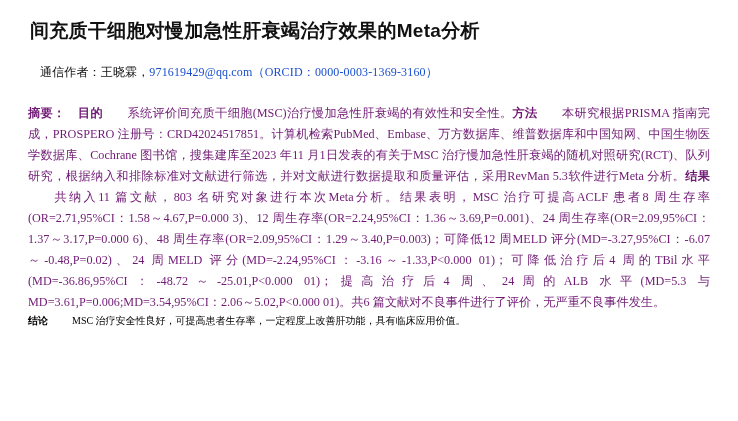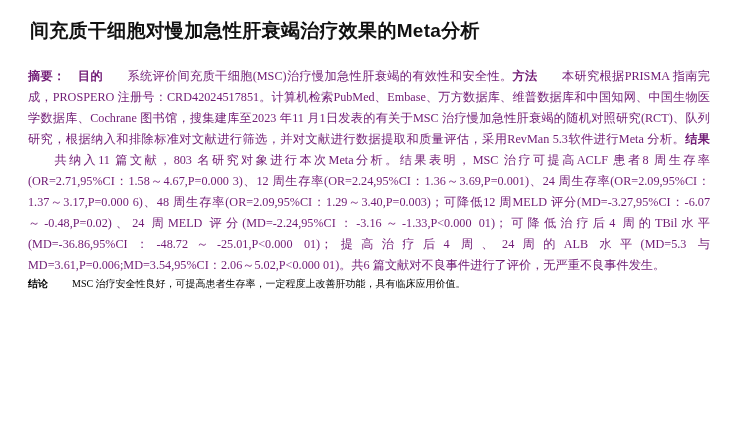--- a/index.html
+++ b/index.html
@@ -88,20 +88,23 @@
 </style>
 </head>
 <body>
 
 <div class="page">
 
   <h1 class="title">间充质干细胞对慢加急性肝衰竭治疗效果的Meta分析</h1>
 
 
 
+  <div class="corres">
+    <span>通信作者：王晓霖，</span><a class="link" href="#">971619429@qq.com</a><span class="paren">（ORCID：</span><a class="link" href="#">0000-0003-1369-3160</a><span class="paren">）</span>
+  </div>
 
   <div class="abstract">
     <span class="lbl">摘要：</span><span class="indent1"></span><span class="lbl">目的</span><span class="indent2"></span><span>系统评价间充质干细胞(MSC)治疗慢加急性肝衰竭的有效性和安全性。</span><span class="lbl">方法</span><span class="indent2"></span><span>本研究根据PRISMA 指南完成，PROSPERO 注册号：CRD42024517851。计算机检索PubMed、Embase、万方数据库、维普数据库和中国知网、中国生物医学数据库、Cochrane 图书馆，搜集建库至2023 年11 月1日发表的有关于MSC 治疗慢加急性肝衰竭的随机对照研究(RCT)、队列研究，根据纳入和排除标准对文献进行筛选，并对文献进行数据提取和质量评估，采用RevMan 5.3软件进行Meta 分析。</span><span class="lbl">结果</span><span class="indent2"></span><span>共纳入11 篇文献，803 名研究对象进行本次Meta分析。结果表明，MSC 治疗可提高ACLF 患者8 周生存率(OR=2.71,95%CI：1.58～4.67,P=0.000 3)、12 周生存率(OR=2.24,95%CI：1.36～3.69,P=0.001)、24 周生存率(OR=2.09,95%CI：1.37～3.17,P=0.000 6)、48 周生存率(OR=2.09,95%CI：1.29～3.40,P=0.003)；可降低12 周MELD 评分(MD=-3.27,95%CI：-6.07～-0.48,P=0.02)、24 周MELD 评分(MD=-2.24,95%CI：-3.16～-1.33,P&lt;0.000 01)；可降低治疗后4 周的TBil水平(MD=-36.86,95%CI：-48.72～-25.01,P&lt;0.000 01)；提高治疗后4 周、24周的ALB 水平(MD=5.3 与MD=3.61,P=0.006;MD=3.54,95%CI：2.06～5.02,P&lt;0.000 01)。共6 篇文献对不良事件进行了评价，无严重不良事件发生。</span>
   </div>
 
   <div class="concl">
     <span class="lbl">结论</span><span class="indent2"></span><span>MSC 治疗安全性良好，可提高患者生存率，一定程度上改善肝功能，具有临床应用价值。</span>
   </div>
 
 </div>

